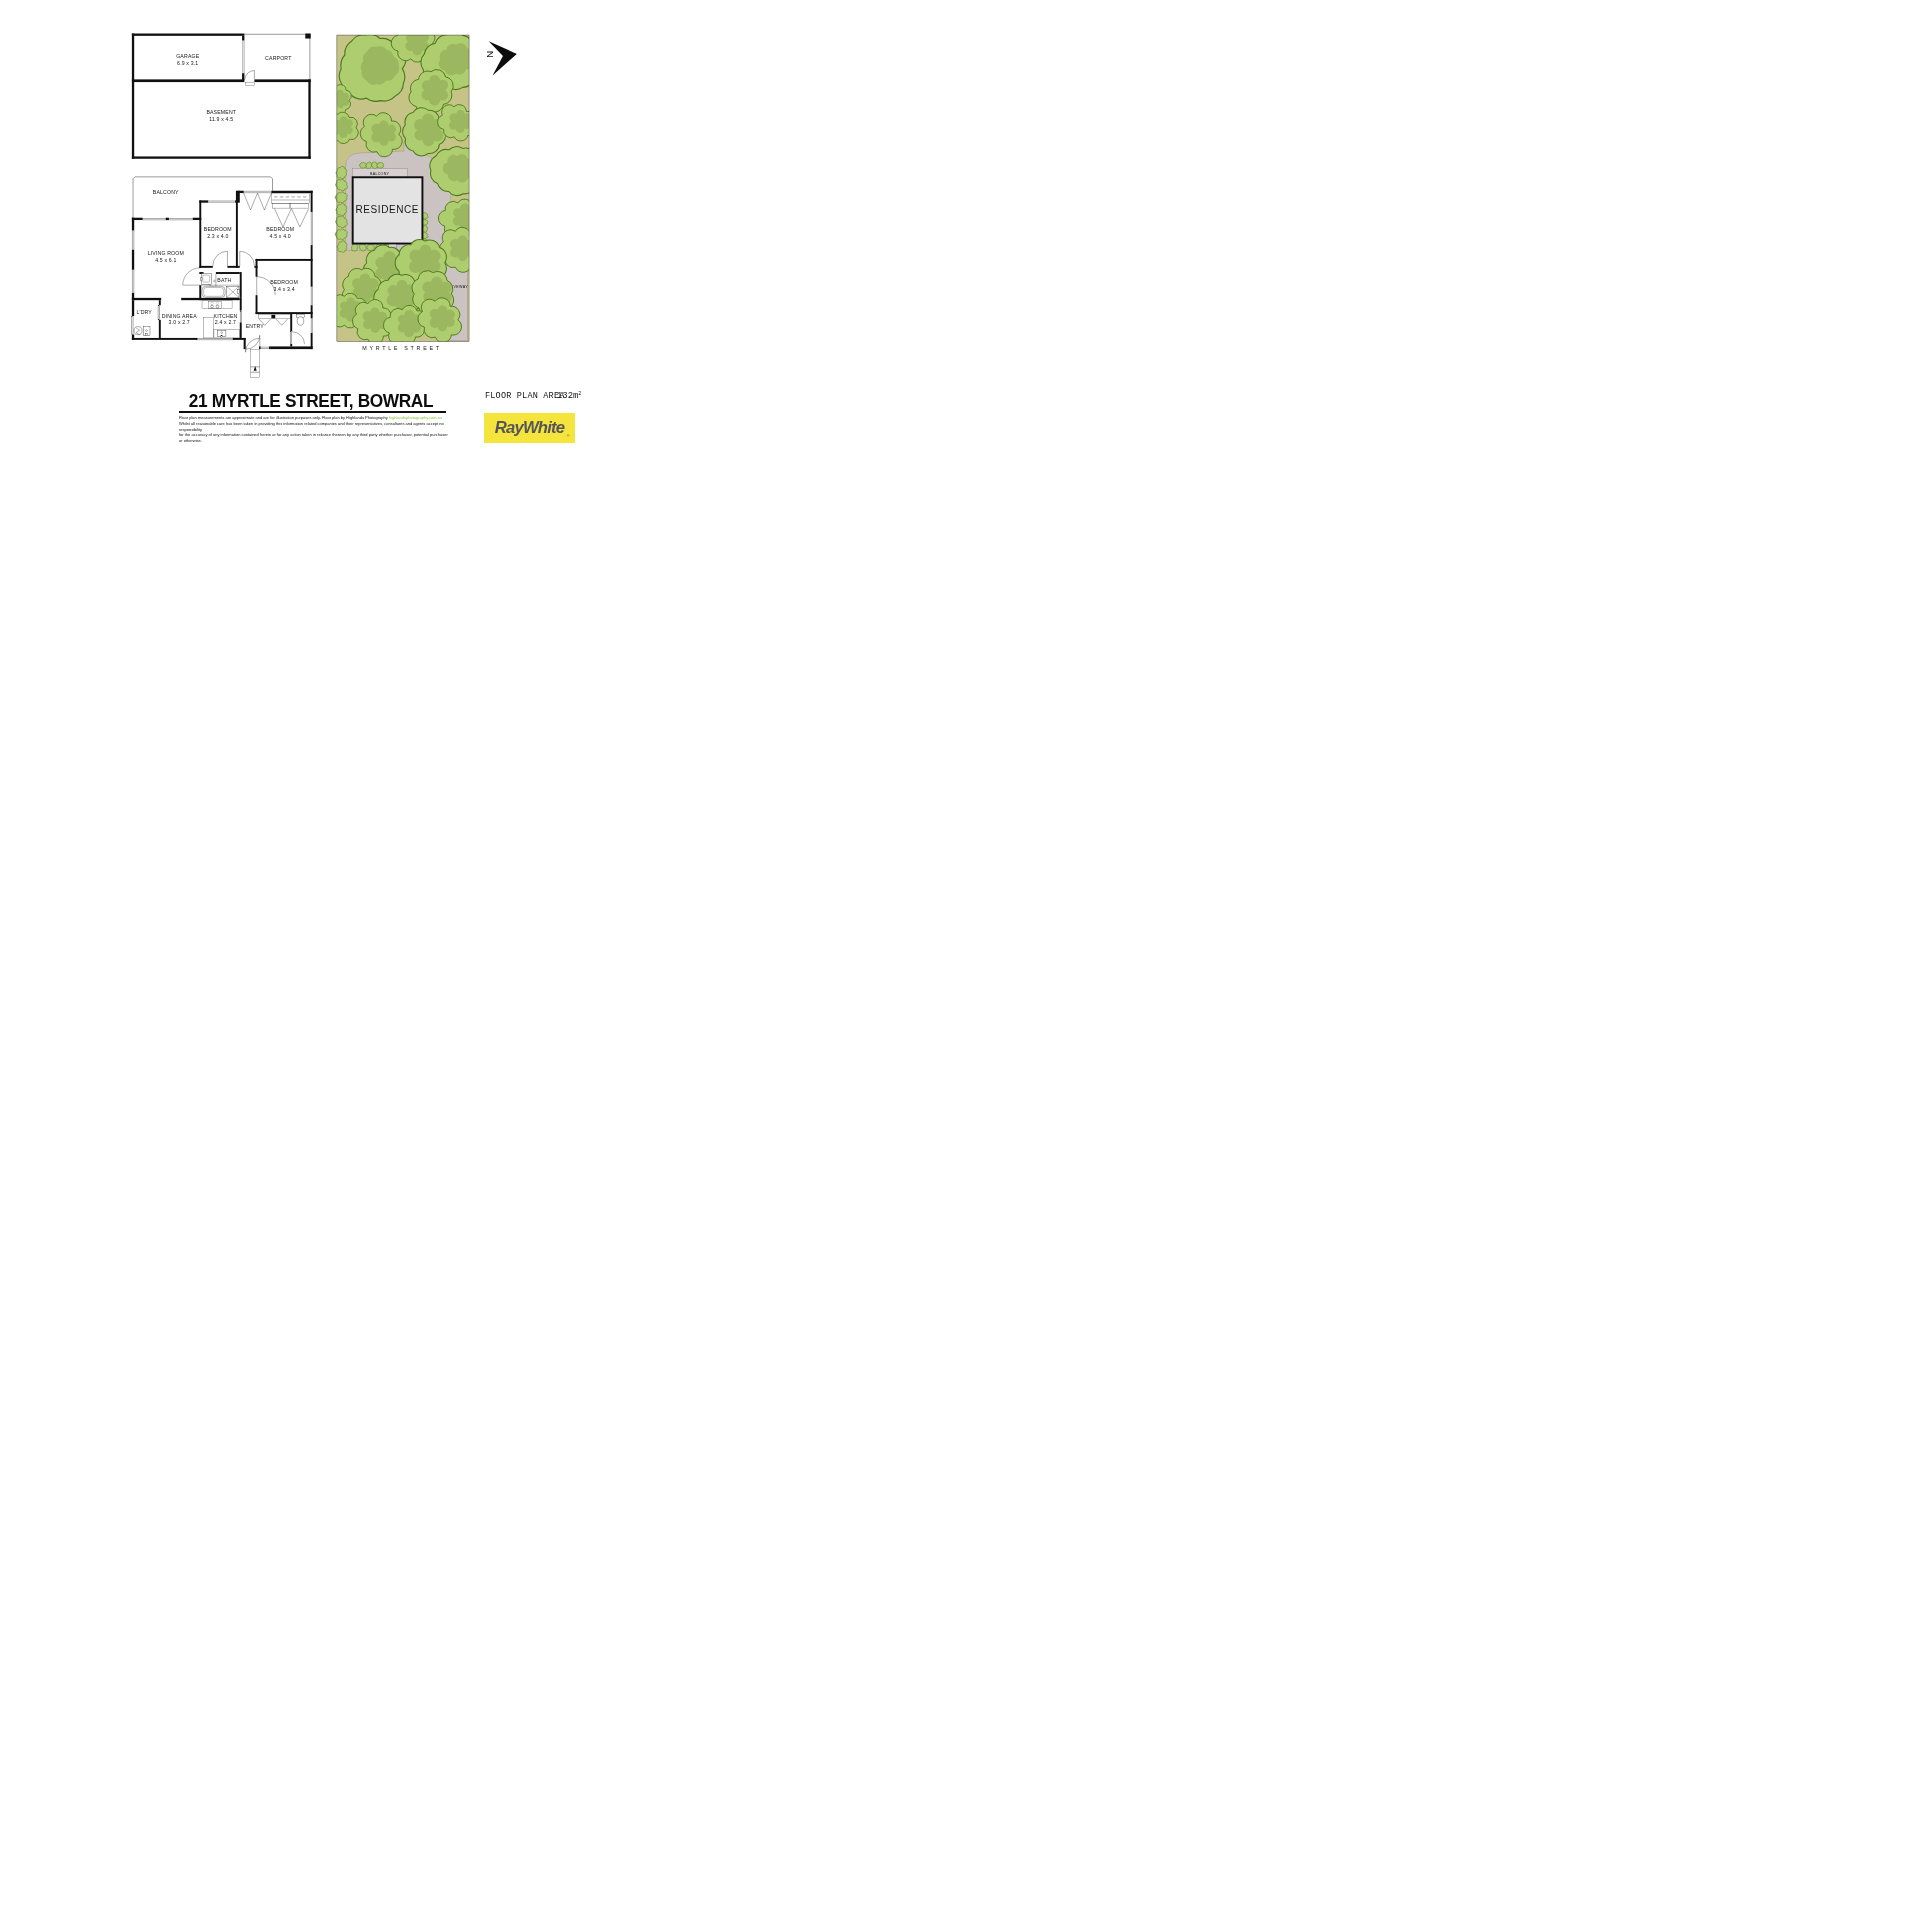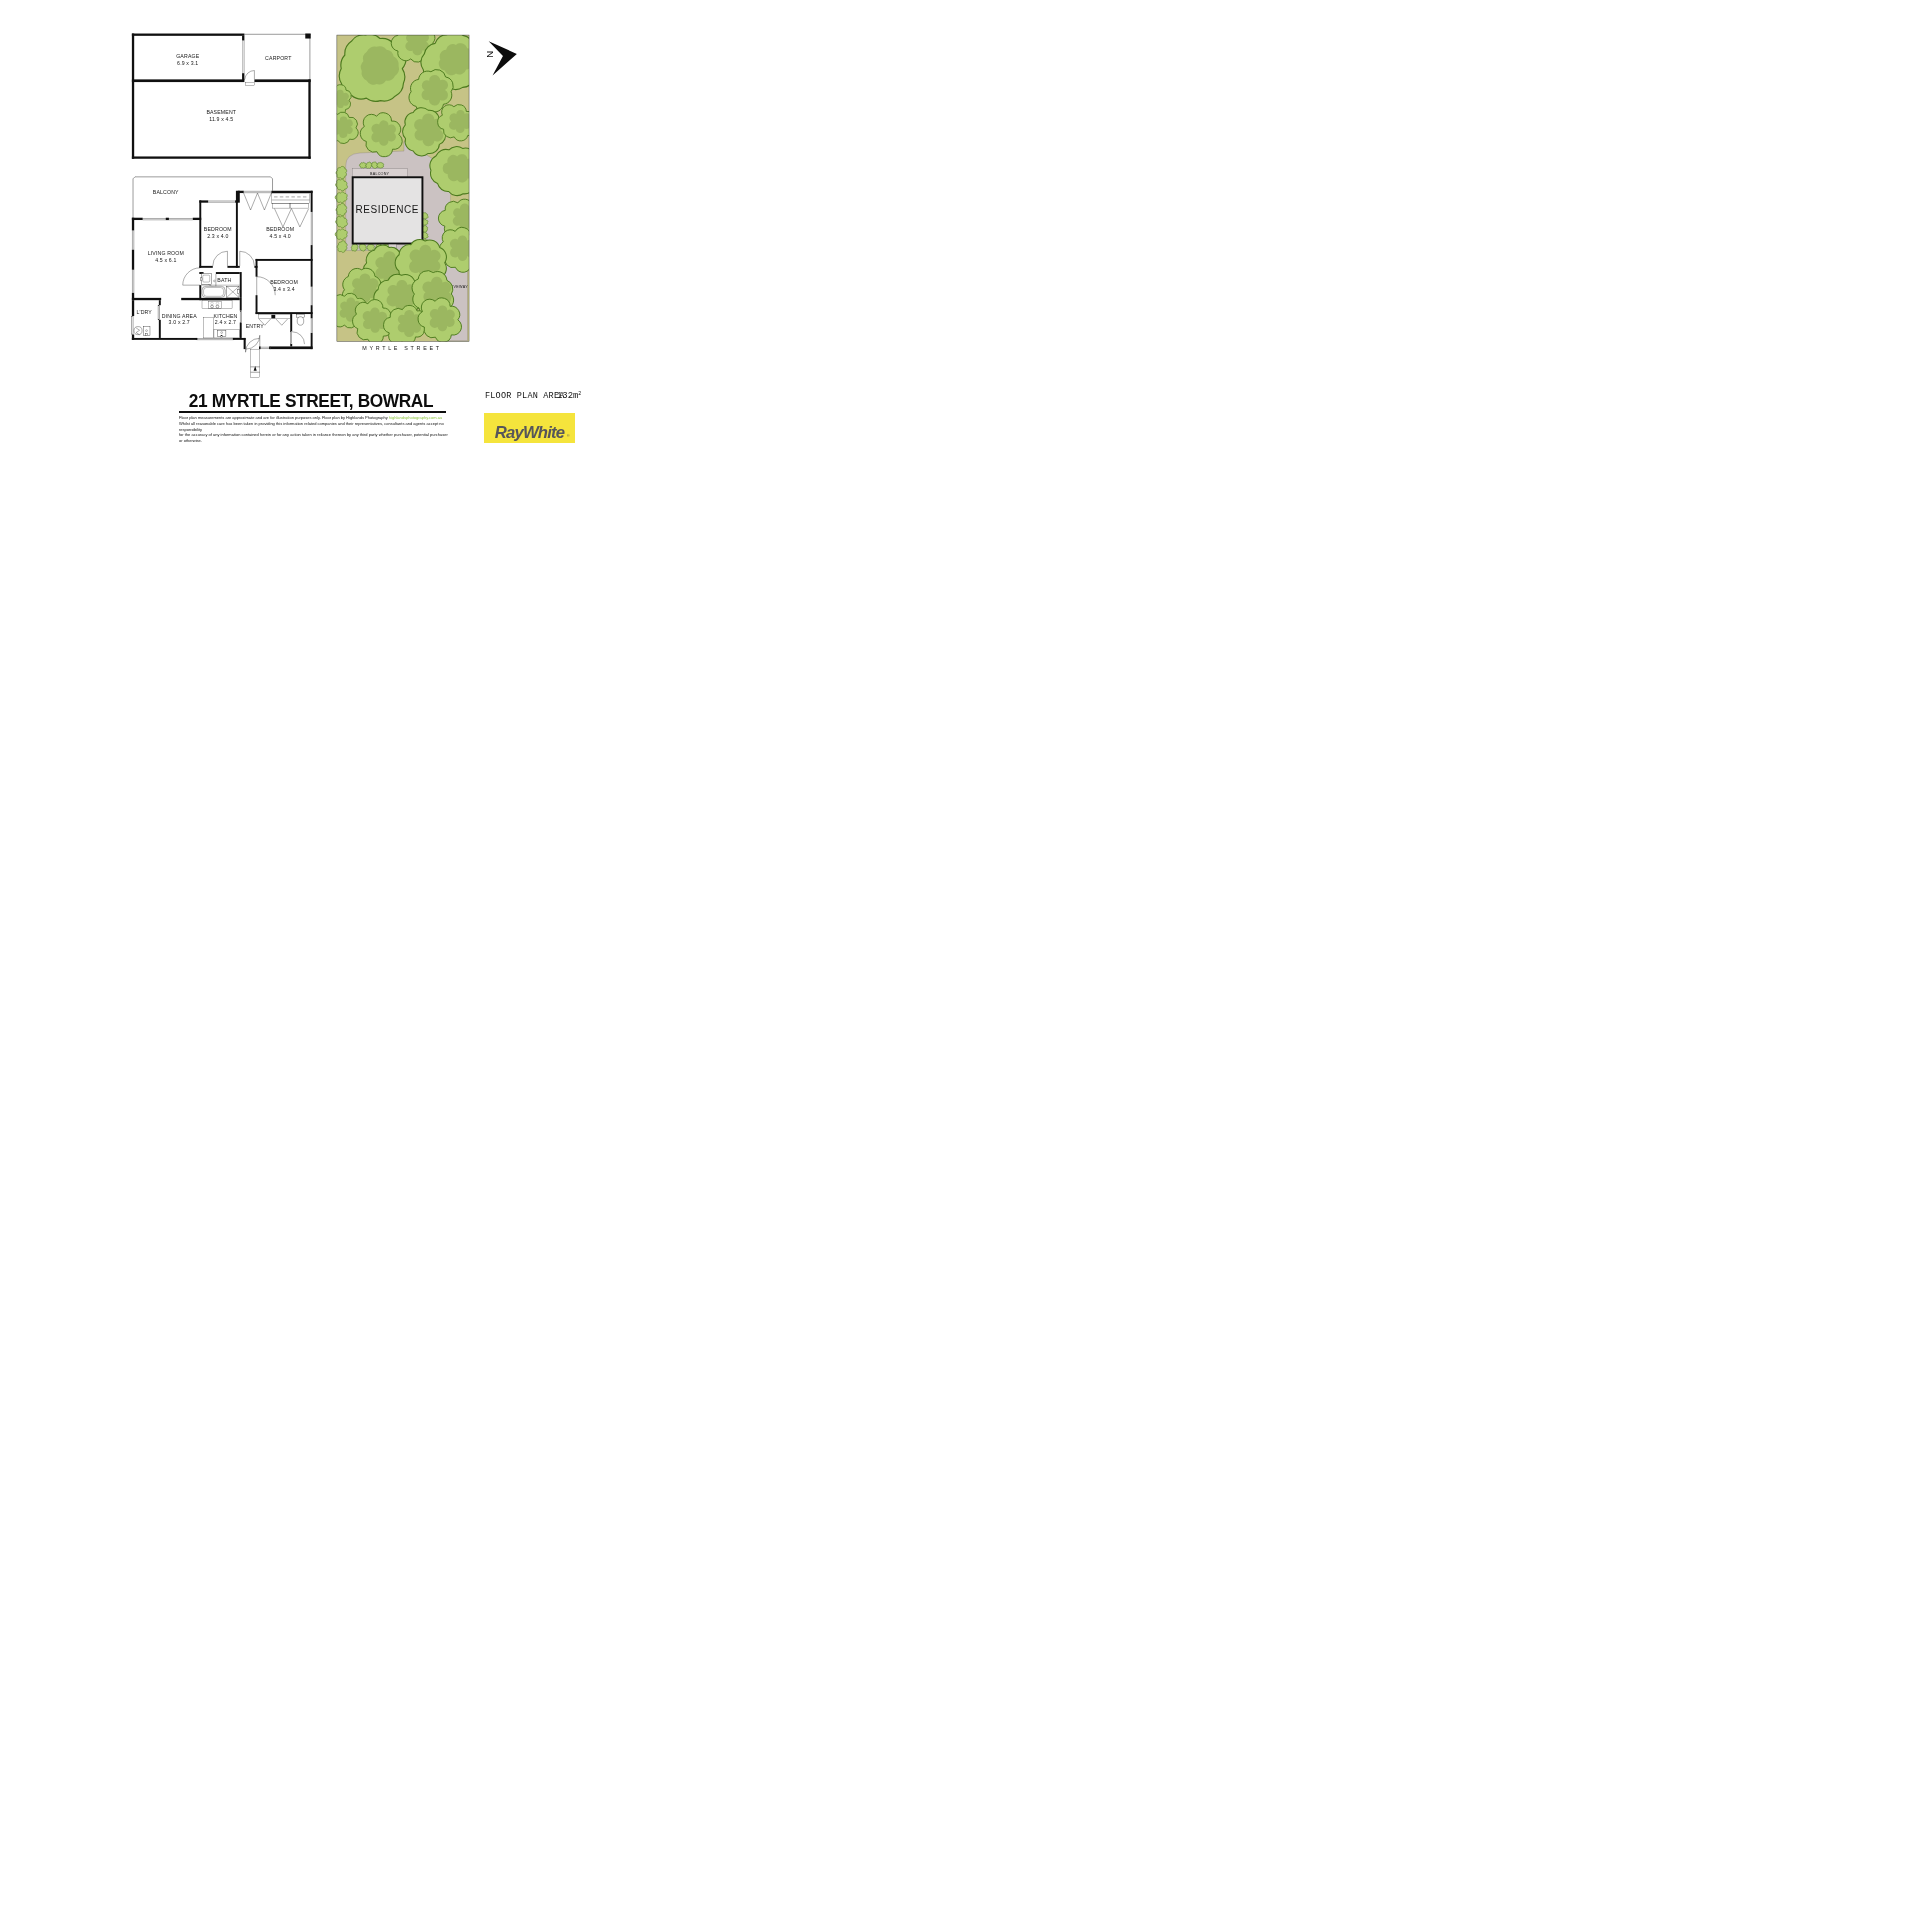--- a/index.html
+++ b/index.html
@@ -19,21 +19,21 @@
     font-size:18px; font-weight:800; letter-spacing:-0.4px; transform:scaleX(.96); transform-origin:center;
     color:#0d0d0d; white-space:nowrap;}
   .divider{position:absolute; left:179px; top:411px; width:267px; height:1.9px; background:#0d0d0d;}
   .disclaimer{position:absolute; left:179px; top:415px; width:272px; font-size:4px; line-height:5.8px; color:#101010;}
   .disclaimer .link{color:#8dc63f;}
   .area-row{position:absolute; left:485px; top:391px; width:100px; color:#141414;font-family:Liberation Mono, monospace;}
   .area-label{font-size:8.5px; letter-spacing:0.2px; display:inline-block;}
   .area-value{font-size:8.9px; position:absolute; left:72px; top:0;}
   .area-sup{font-size:5px; position:relative; top:-3.1px;}
   .logo{position:absolute; left:484px; top:413px; width:91px; height:30px; background:#f5e43c;
-    display:flex; align-items:flex-end; justify-content:center;}
+    display:flex; align-items:center; justify-content:center;}
   .logo .brand{font-size:17px; font-weight:800; font-style:italic; color:#56565a; letter-spacing:-0.8px; transform:scaleX(.98);}
   .logo .reg{position:absolute; right:5.4px; bottom:4.6px; font-size:3.5px; color:#56565a; font-style:normal;}
 </style>
 </head>
 <body>
 
 <svg id="canvas" width="599" height="447" viewBox="0 0 1554 1160">
 
   <g>
     <rect x="874" y="91" width="343" height="795" fill="#c6c386"></rect>

